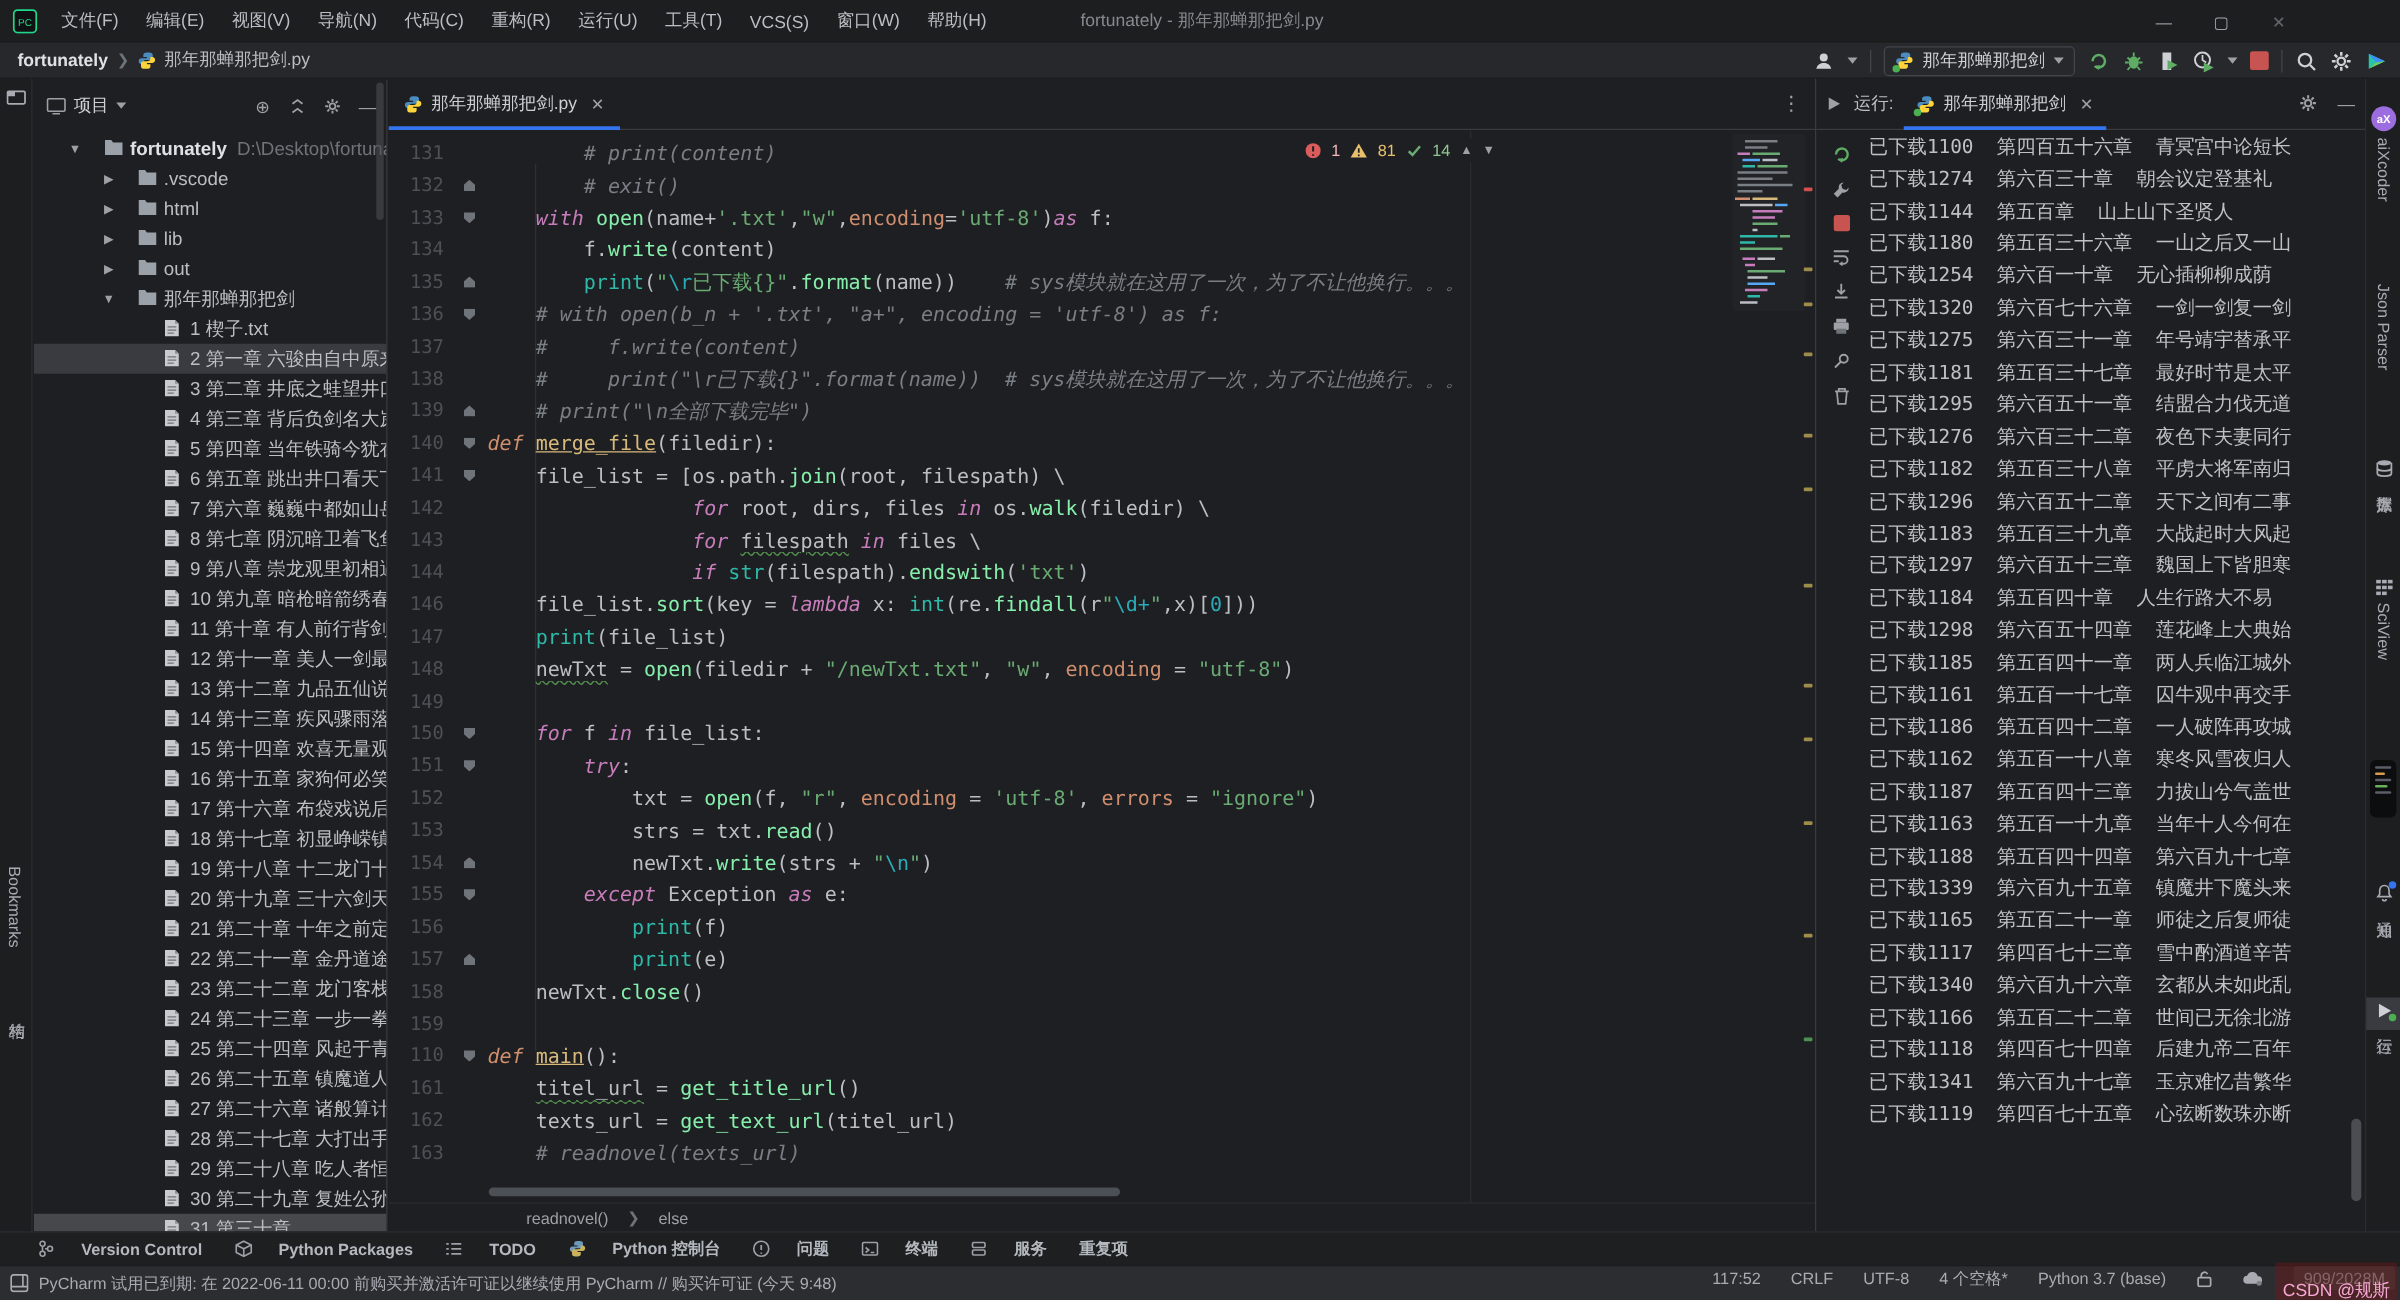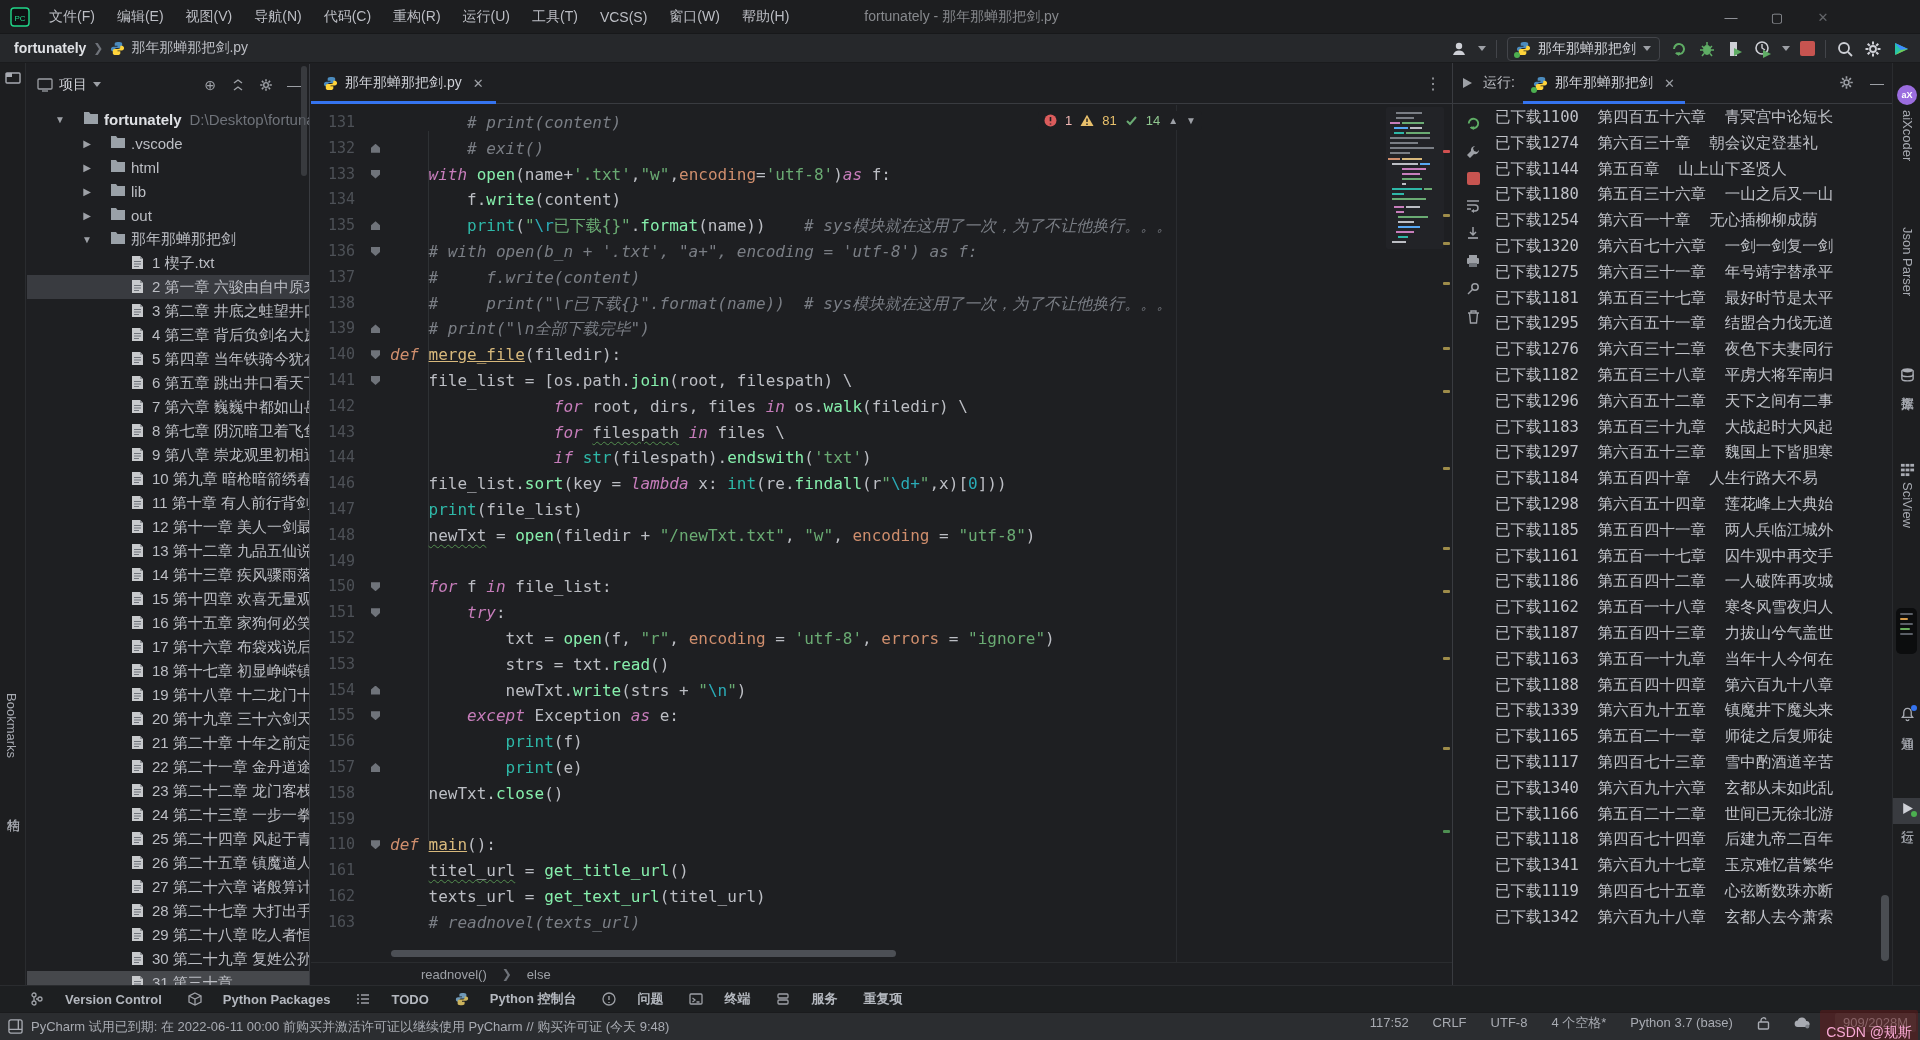--- a/index.html
+++ b/index.html
@@ -934,30 +934,29 @@
         <div class="orow">已下载1183  第五百三十九章  大战起时大风起</div>
         <div class="orow">已下载1297  第六百五十三章  魏国上下皆胆寒</div>
         <div class="orow">已下载1184  第五百四十章  人生行路大不易</div>
         <div class="orow">已下载1298  第六百五十四章  莲花峰上大典始</div>
         <div class="orow">已下载1185  第五百四十一章  两人兵临江城外</div>
         <div class="orow">已下载1161  第五百一十七章  囚牛观中再交手</div>
         <div class="orow">已下载1186  第五百四十二章  一人破阵再攻城</div>
         <div class="orow">已下载1162  第五百一十八章  寒冬风雪夜归人</div>
         <div class="orow">已下载1187  第五百四十三章  力拔山兮气盖世</div>
         <div class="orow">已下载1163  第五百一十九章  当年十人今何在</div>
-        <div class="orow">已下载1188  第五百四十四章  第六百九十八章</div>
+        <div class="orow">已下载1188  第五百四十四章  第六百九十七章</div>
         <div class="orow">已下载1339  第六百九十五章  镇魔井下魔头来</div>
         <div class="orow">已下载1165  第五百二十一章  师徒之后复师徒</div>
         <div class="orow">已下载1117  第四百七十三章  雪中酌酒道辛苦</div>
         <div class="orow">已下载1340  第六百九十六章  玄都从未如此乱</div>
         <div class="orow">已下载1166  第五百二十二章  世间已无徐北游</div>
         <div class="orow">已下载1118  第四百七十四章  后建九帝二百年</div>
         <div class="orow">已下载1341  第六百九十七章  玉京难忆昔繁华</div>
         <div class="orow">已下载1119  第四百七十五章  心弦断数珠亦断</div>
-        <div class="orow">已下载1342  第六百九十八章  玄都人去今萧索</div>
       </div>
     <div id="con-scroll"></div>
   </div>
 
   <div id="rightstripe">
     <div class="rs-item" style="top:18px">
       <span id="aix-badge">aX</span>
       <span class="rs-label">aiXcoder</span>
     </div>
     <div class="rs-item" style="top:160px">

